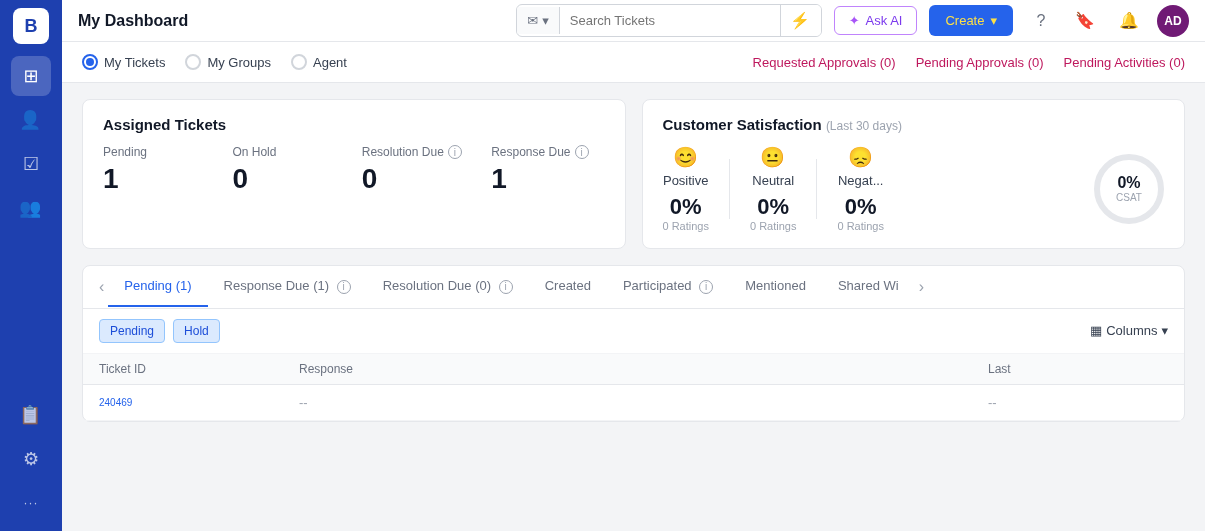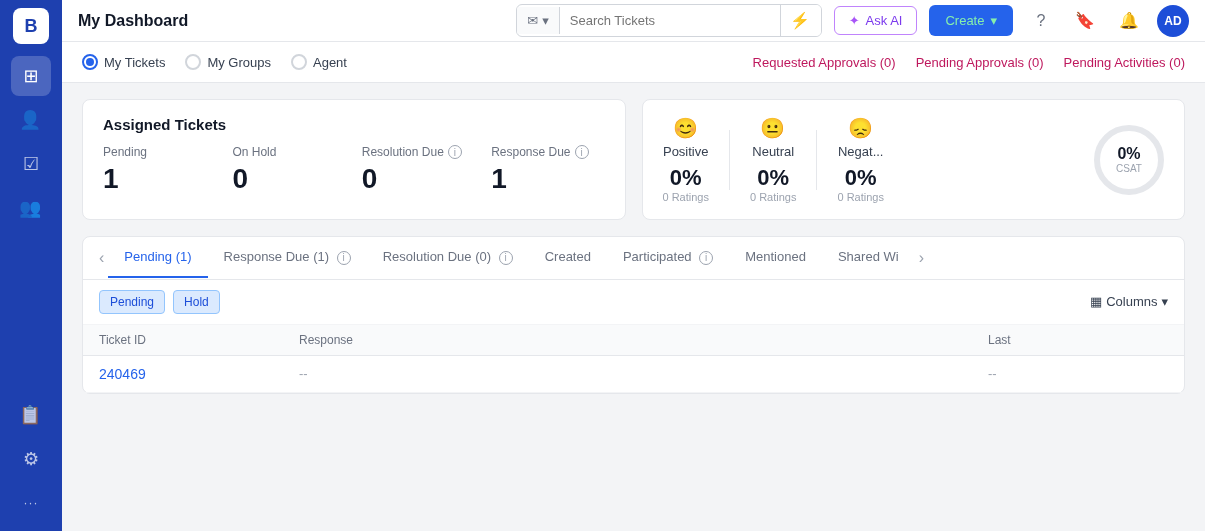--- a/index.html
+++ b/index.html
@@ -103,37 +103,37 @@
       background: white;
       color: #7c3aed;
       font-size: 13px;
       cursor: pointer;
       white-space: nowrap;
     }
     .create-btn {
       display: flex; align-items: center; gap: 6px;
       padding: 8px 16px;
       background: #2563eb;
-      color: #86efac;
+      color: #fde047;
       border: none;
       border-radius: 6px;
       font-size: 13px;
       font-weight: 500;
       cursor: pointer;
     }
     .topbar-icon {
       width: 32px; height: 32px;
       display: flex; align-items: center; justify-content: center;
       color: #6b7280;
       cursor: pointer;
       border-radius: 4px;
     }
     .avatar {
       width: 32px; height: 32px;
-      background: #1d4ed8;
+      background: #701a75;
       border-radius: 50%;
       display: flex; align-items: center; justify-content: center;
       color: white;
       font-size: 12px;
       font-weight: 600;
     }
 
     
     .content {
       flex: 1;
@@ -298,21 +298,21 @@
     }
     .th { font-size: 12px; font-weight: 500; color: #6b7280; }
     .table-row {
       display: grid;
       grid-template-columns: 200px 1fr 180px;
       padding: 10px 16px;
       border-bottom: 1px solid #f3f4f6;
       align-items: center;
     }
     .td { font-size: 13px; color: #374151; }
-    .td-link { font-size: 14px; color: #2563eb; cursor: pointer; }
+    .td-link { font-size: 10px; color: #2563eb; cursor: pointer; }
     .td-dash { color: #9ca3af; }
 
     .info-icon {
       display: inline-flex; align-items: center; justify-content: center;
       width: 14px; height: 14px;
       border-radius: 50%;
       border: 1px solid #9ca3af;
       font-size: 10px;
       color: #9ca3af;
       cursor: pointer;
@@ -406,20 +406,24 @@
             <div class="stat-label">
               <span>Response Due</span>
               <span class="info-icon">i</span>
             </div>
             <div class="stat-value">1</div>
           </div>
         </div>
       </div>
 
       <div class="card">
+        <div class="csat-header">
+          <span>Customer Satisfaction</span>
+          <span class="csat-subtitle">(Last 30 days)</span>
+        </div>
         <div class="csat-grid">
           <div class="csat-item">
             <div class="csat-icon">😊</div>
             <div class="csat-label">Positive</div>
             <div class="csat-pct">0%</div>
             <div class="csat-ratings">0 Ratings</div>
           </div>
           <div class="csat-divider"></div>
           <div class="csat-item">
             <div class="csat-icon">😐</div>

